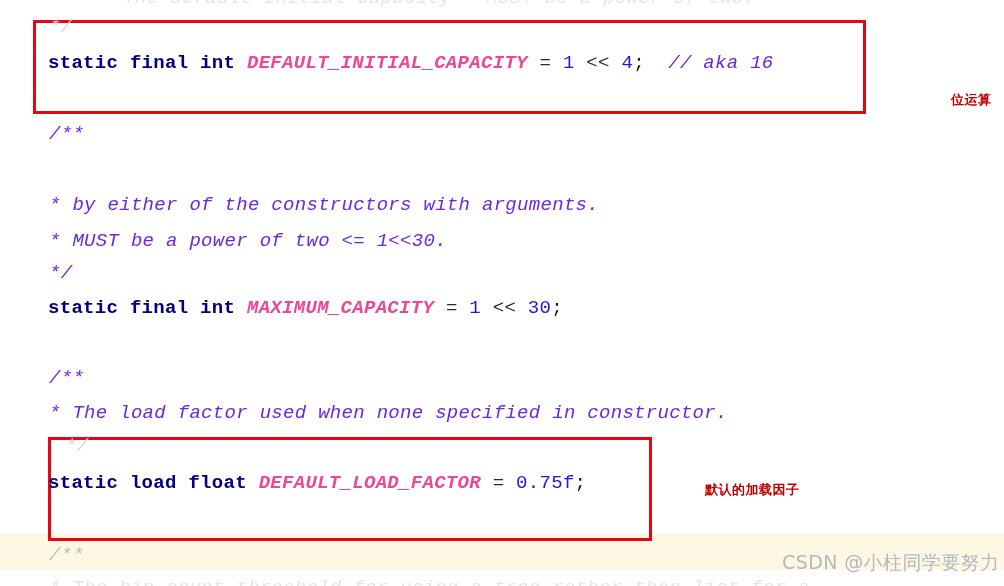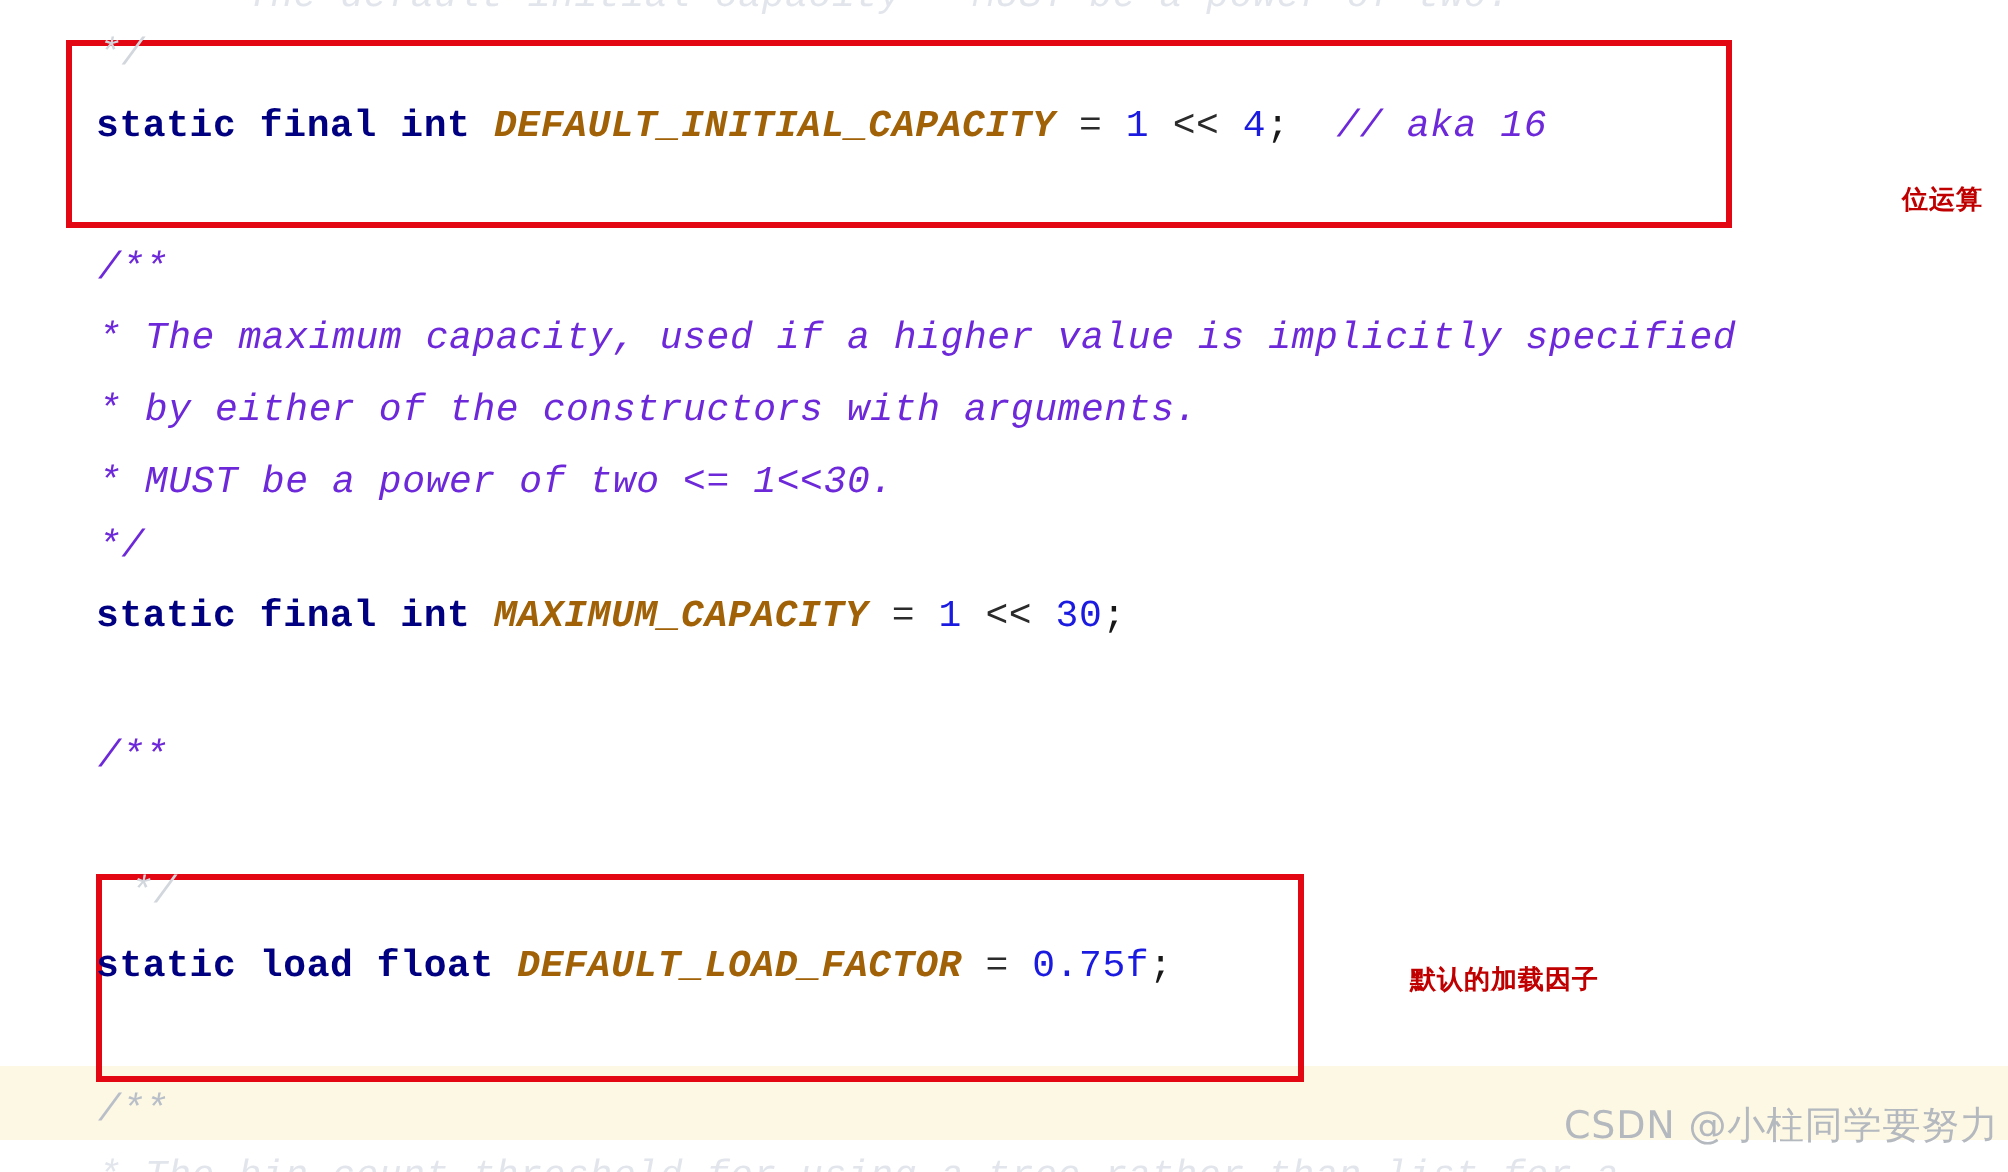--- a/index.html
+++ b/index.html
@@ -34,21 +34,21 @@
   .code-line {
     position: absolute;
     white-space: pre;
     font-family: "Liberation Mono", "DejaVu Sans Mono", monospace;
     font-size: 19px;
     letter-spacing: 0.3px;
     line-height: 20px;
   }
 
   .kw       { color: #000080; font-weight: bold; }
-  .constant { color: #a16207; font-weight: bold; font-style: italic; margin-top: 29px; }
+  .constant { color: #ec4899; font-weight: bold; font-style: italic; margin-top: 29px; }
   .num      { color: #1a1ae0; }
   .punct    { color: #181818; }
   .op       { color: #2b2b2b; }
   .comment  { color: #6d28d9; font-style: italic; }
   .comment-faint { color: #b9bfc9; font-style: italic; }
   .comment-vfaint { color: #d2d7de; font-style: italic; }
   .comment-ghost { color: #e2e6ec; font-style: italic; }
 
   
   .red-box {
@@ -94,32 +94,32 @@
   <div class="code-line comment-vfaint" style="left:49px; top:17px;">*/</div>
 
   <div class="code-line" style="left:48px; top:53px;"><span class="kw">static final int</span><span class="punct"> </span><span class="constant">DEFAULT_INITIAL_CAPACITY</span><span class="punct"> </span><span class="op">=</span><span class="punct"> </span><span class="num">1</span><span class="punct"> </span><span class="op">&lt;&lt;</span><span class="punct"> </span><span class="num">4</span><span class="punct">;</span><span class="punct">  </span><span class="comment">// aka 16</span></div>
 
   <div class="code-line comment-ghost" style="left:49px; top:78px;"></div>
 
   <div class="annot" style="left:906px; top:91px;margin-left:45px;">位运算</div>
 
   <div class="code-line comment" style="left:49px; top:124px;">/**</div>
 
-  <div class="code-line comment" style="left:49px; top:159px;">* The maximum capacity, used if a higher value is implicitly specified</div>
 
   <div class="code-line comment" style="left:49px; top:195px;">* by either of the constructors with arguments.</div>
 
   <div class="code-line comment" style="left:49px; top:231px;">* MUST be a power of two &lt;= 1&lt;&lt;30.</div>
 
   <div class="code-line comment" style="left:49px; top:263px;">*/</div>
 
   <div class="code-line" style="left:48px; top:298px;"><span class="kw">static final int</span><span class="punct"> </span><span class="constant">MAXIMUM_CAPACITY</span><span class="punct"> </span><span class="op">=</span><span class="punct"> </span><span class="num">1</span><span class="punct"> </span><span class="op">&lt;&lt;</span><span class="punct"> </span><span class="num">30</span><span class="punct">;</span></div>
 
   <div class="code-line comment" style="left:49px; top:368px;">/**</div>
 
+  <div class="code-line comment" style="left:49px; top:403px;">* The load factor used when none specified in constructor.</div>
 
   <div class="red-box" style="left:48px; top:437px; width:604px; height:104px;"></div>
 
   <div class="code-line comment-vfaint" style="left:65px; top:436px;">*/</div>
 
   <div class="code-line" style="left:48px; top:473px;"><span class="kw">static load float</span><span class="punct"> </span><span class="constant">DEFAULT_LOAD_FACTOR</span><span class="punct"> </span><span class="op">=</span><span class="punct"> </span><span class="num">0.75f</span><span class="punct">;</span></div>
 
   <div class="annot" style="left:705px; top:481px;text-align:right;">默认的加载因子</div>
 
   <div class="code-line comment-faint" style="left:49px; top:545px;">/**</div>

